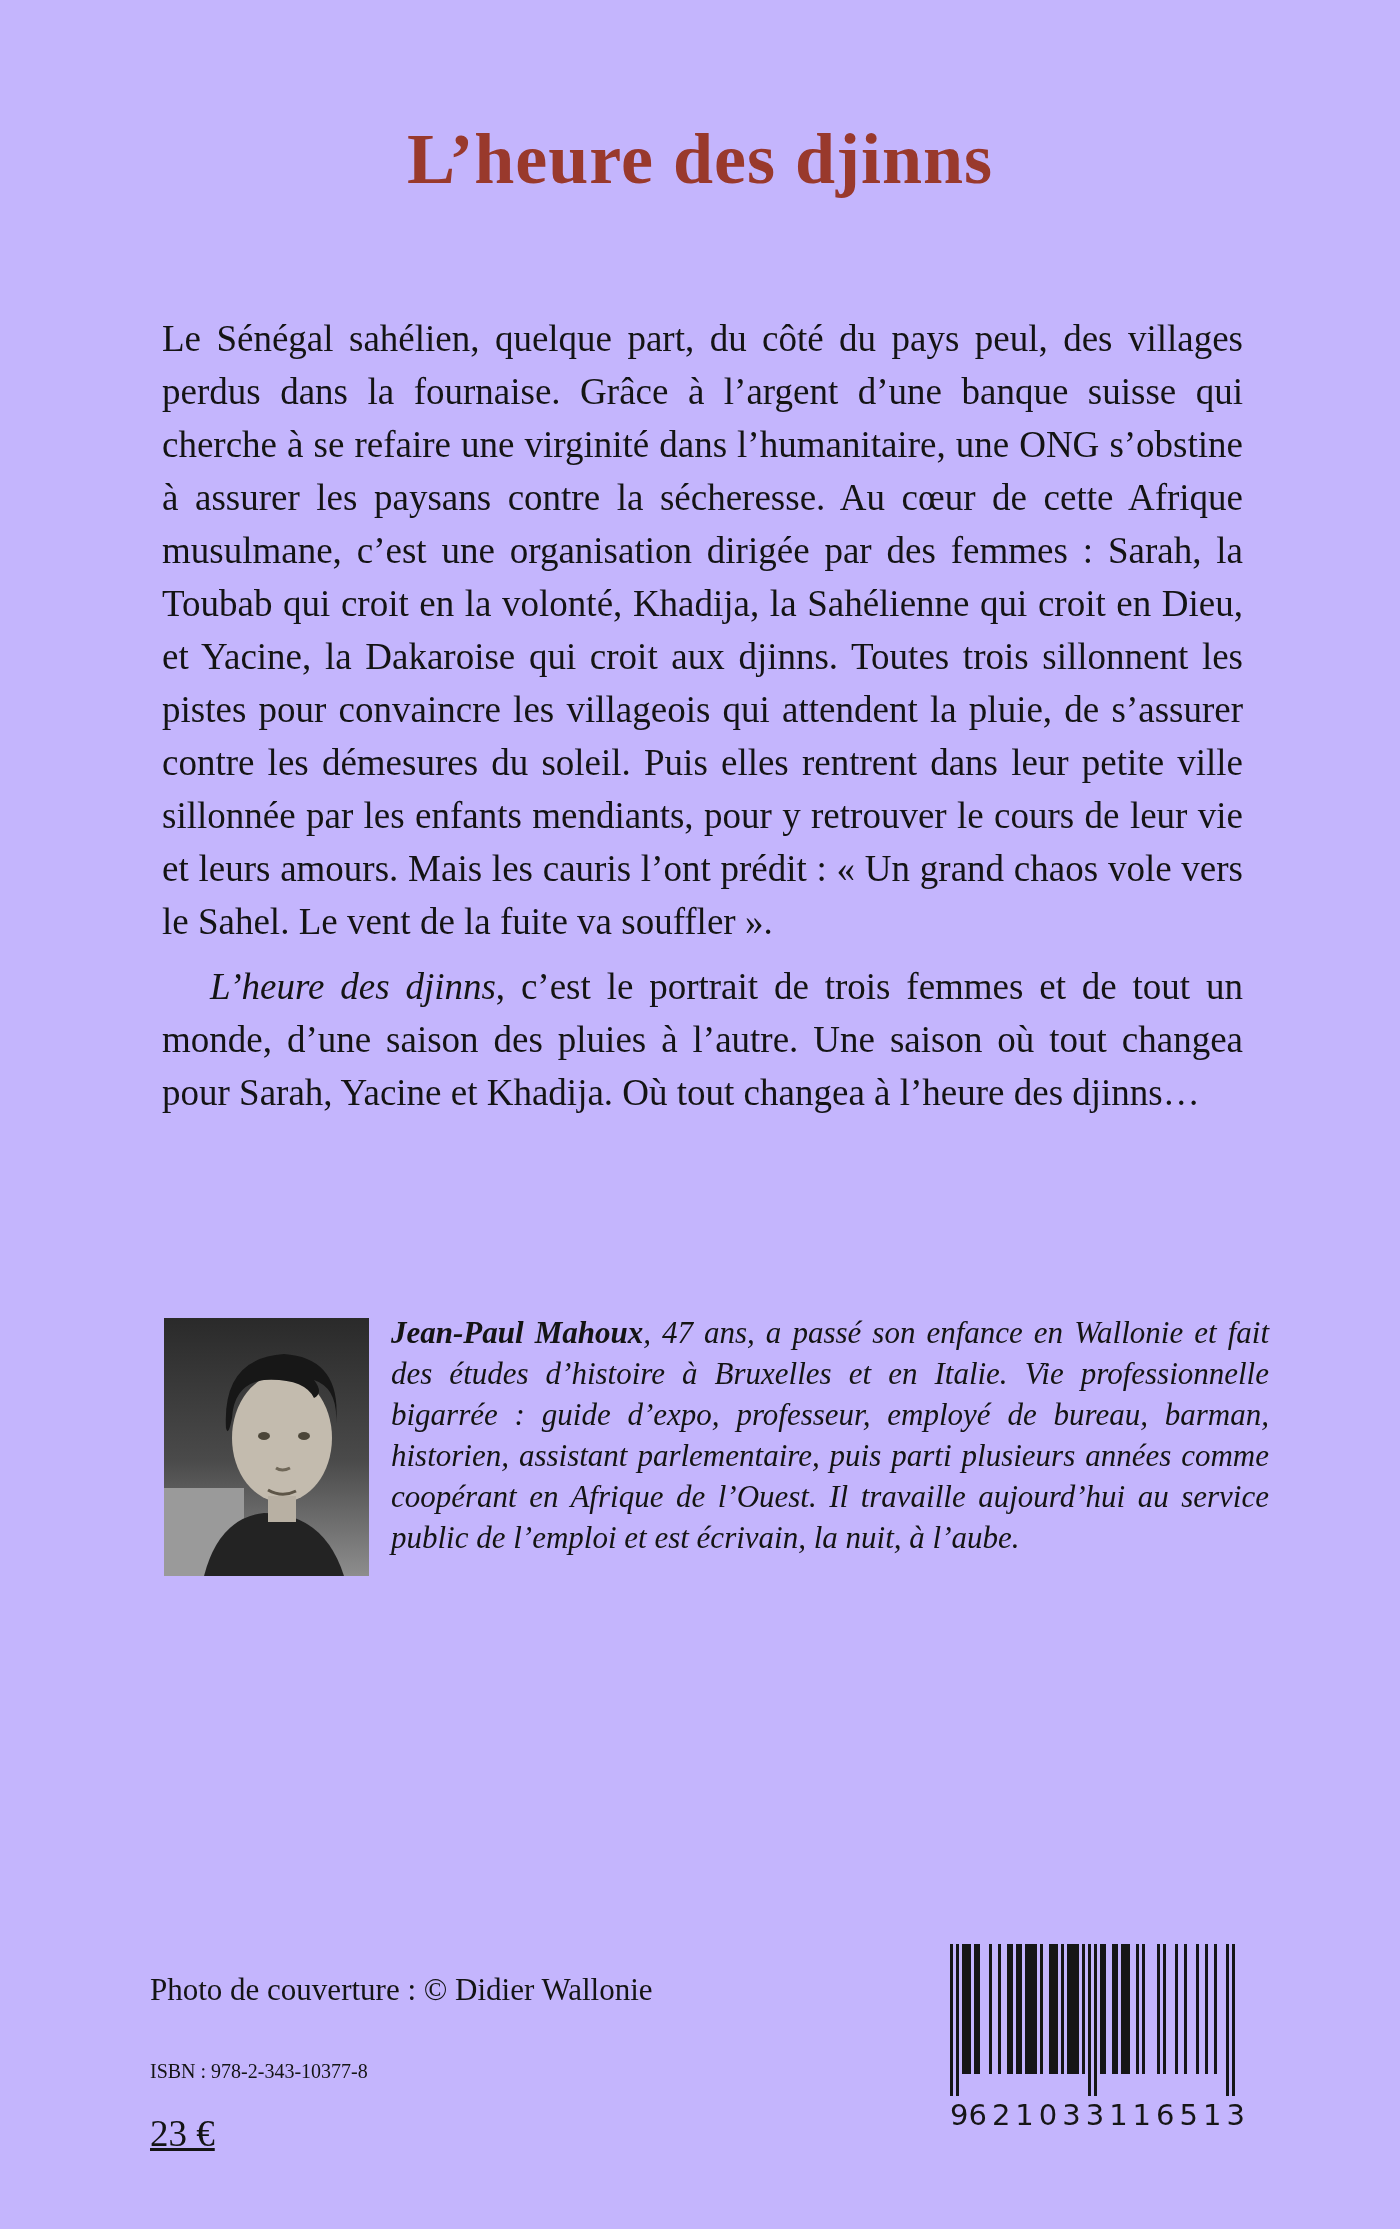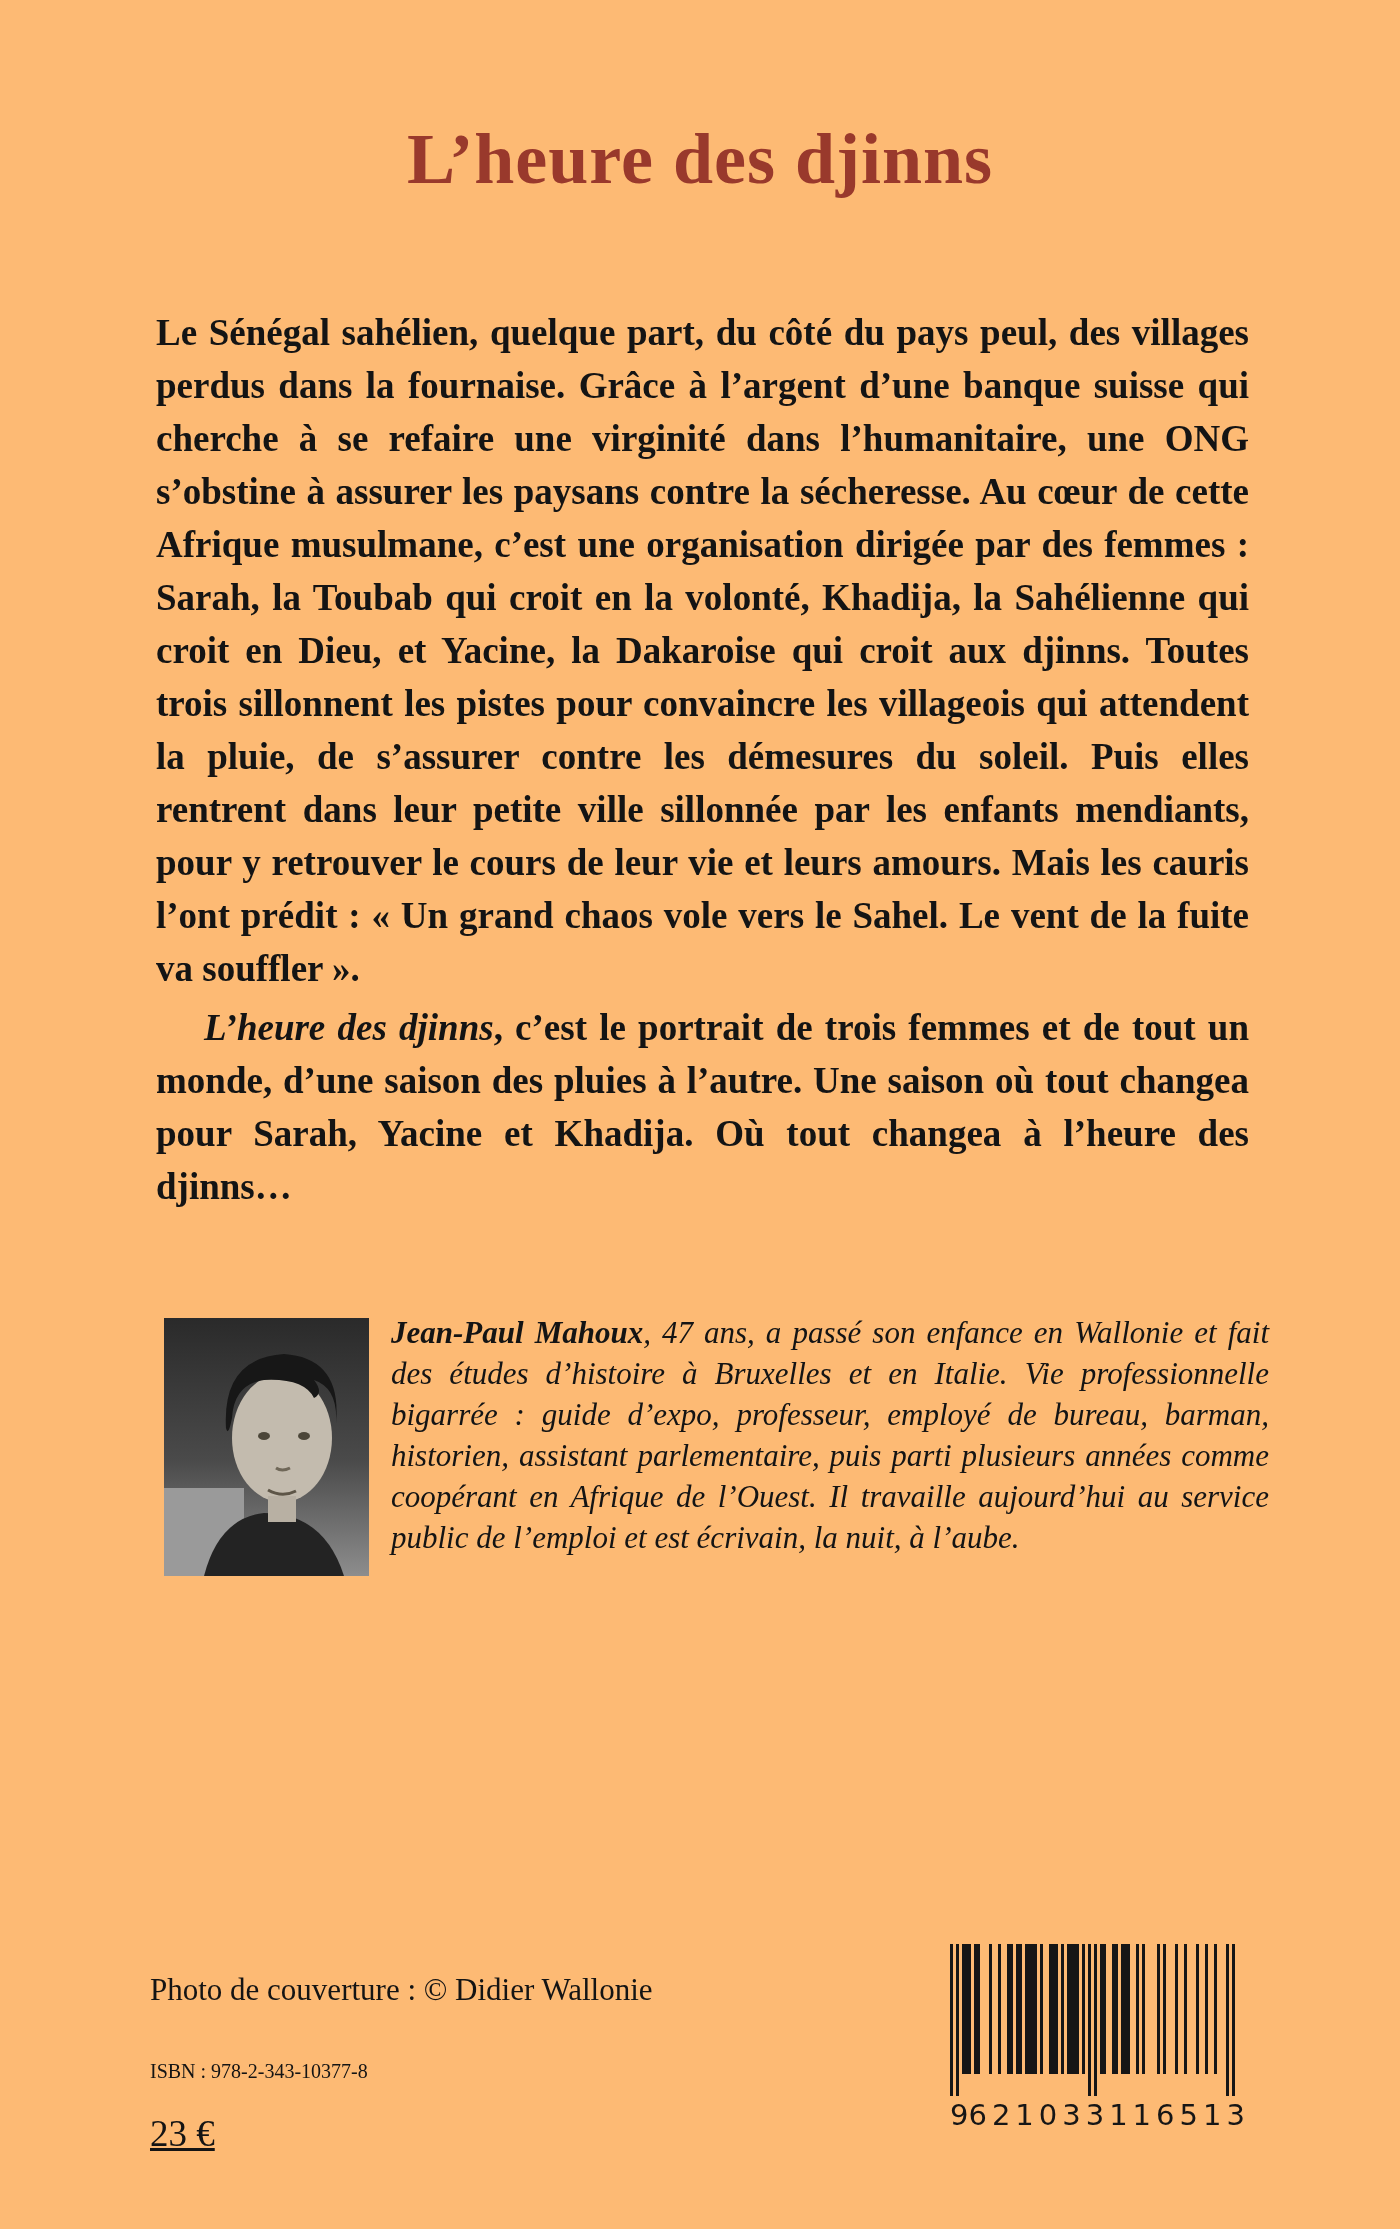--- a/index.html
+++ b/index.html
@@ -1,21 +1,21 @@
 <!DOCTYPE html>
 <html><head>
 <meta charset="utf-8">
 <style>
   html, body { margin: 0; padding: 0; background: #e8e8e8; }
   .page {
     position: relative;
     width: 1400px;
     height: 2229px;
     margin: 0 auto;
-    background: #fdba74;
+    background: #c4b5fd;
     font-family: "Liberation Serif", serif;
     color: #111111;
     overflow: hidden;
   }
   .book-title {
     position: absolute;
     top: 118px;
     left: 0;
     width: 100%;
     text-align: center;
@@ -28,21 +28,21 @@
   .synopsis {
     position: absolute;
     top: 300px;
     left: 150px;
     width: 1105px;
     font-size: 37px;
     line-height: 53px;
     text-align: justify;
     color: #141414;
   }
-  .synopsis p { margin: 6px; font-weight: bold; }
+  .synopsis p { margin: 12px; }
   .synopsis p.indented { text-indent: 48px; }
   .italic { font-style: italic; }
   .bio {
     position: absolute;
     top: 1312px;
     left: 164px;
     width: 1105px;
     font-size: 31px;
     line-height: 41px;
     font-style: italic;

